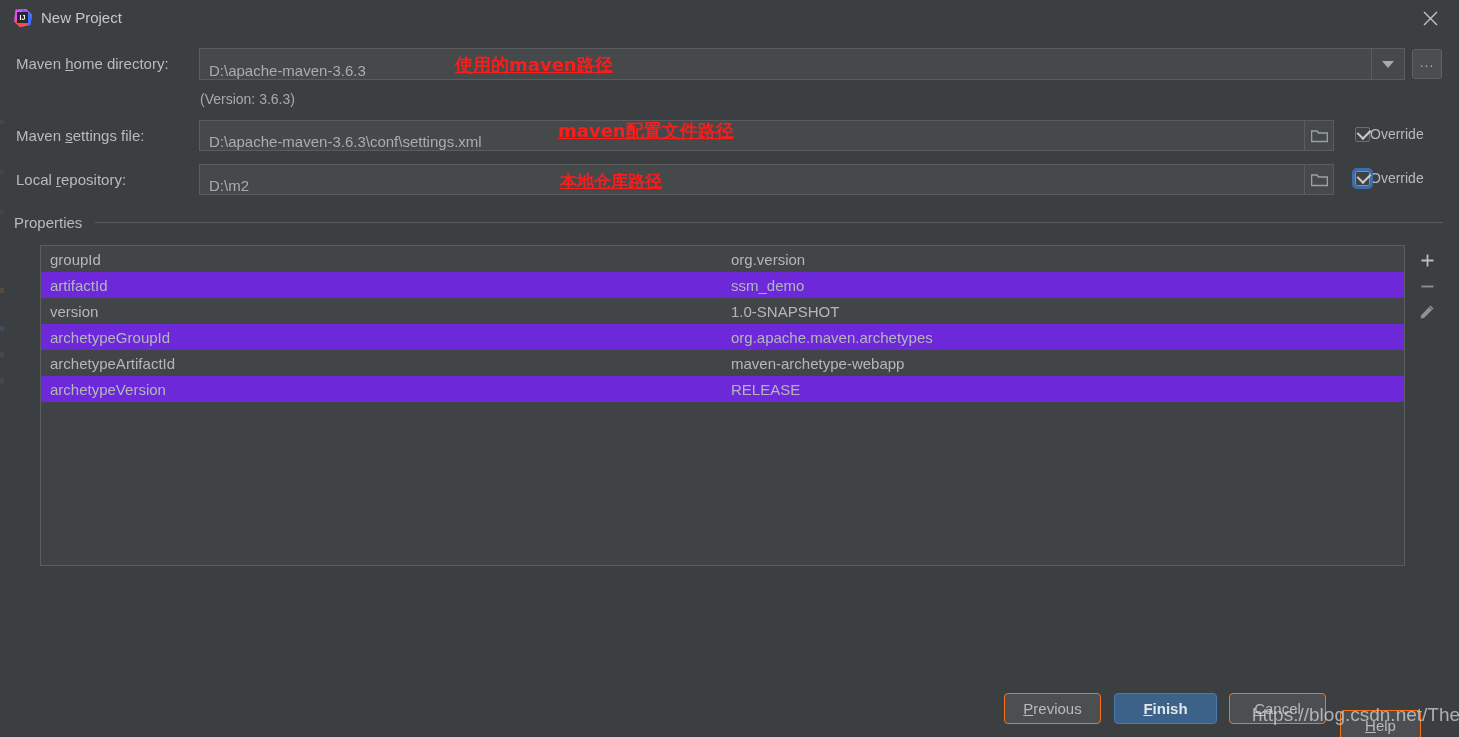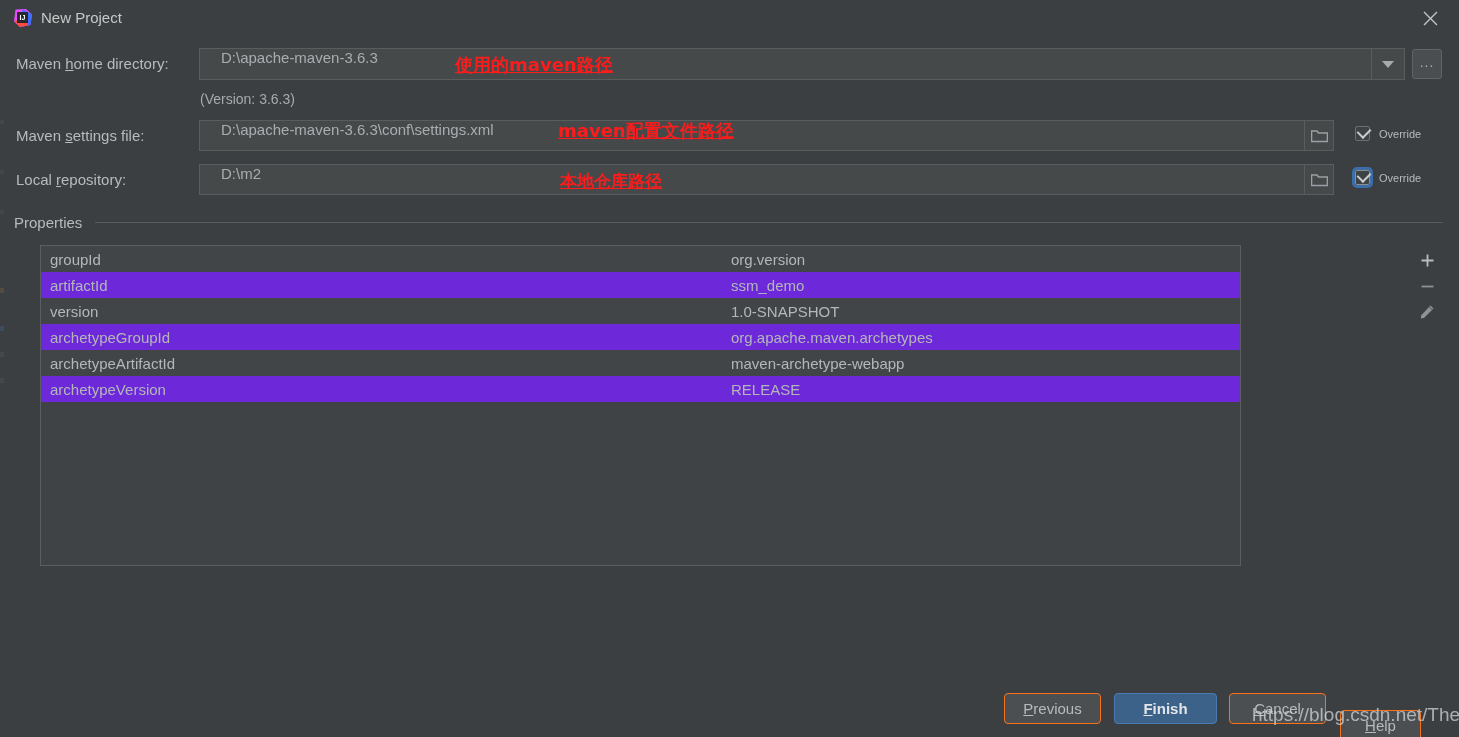--- a/index.html
+++ b/index.html
@@ -69,22 +69,22 @@
   .field-label u { text-decoration: underline; }
 
   .textfield {
     position: absolute;
     background: #45494a;
     border: 1px solid #5a5d5e;
     box-sizing: border-box;
     font-size: 15px;
     color: #a9adb0;
     display: flex;
-    align-items: flex-start;
-    padding-left: 21px;
+    align-items: flex-end;
+    padding-left: 9px;
     white-space: nowrap;
     overflow: hidden;
   }
   .textfield.with-btn {
     border-right: none;
   }
 
   .combo-arrow {
     position: absolute;
     background: #45494a;
@@ -164,22 +164,21 @@
   }
   .cb-check {
     position: absolute;
     left: 2px; top: 0px;
     width: 10px; height: 7px;
     border-left: 2px solid #c9cccd;
     border-bottom: 2px solid #c9cccd;
     transform: rotate(-45deg);
   }
   .cb-label {
-    margin-left: 9px;
-    font-size: 11px;
+    font-size: 14px;
     color: #b7bbbd;
     white-space: nowrap;
   }
 
   
   .group-title {
     position: absolute;
     font-size: 15px;
     color: #b7bbbd;
     background: #3c3f41;
@@ -357,21 +356,21 @@
       <span class="cb-check"></span>
     </span>
     <span class="cb-label">Override</span>
   </div>
 
   <div class="annotation" style="left:560px; top:170px; font-size:17px;">本地仓库路径</div>
 
   <div class="group-title" style="left:14px; top:214px; z-index:2;">Properties</div>
   <div class="group-line" style="left:95px; top:222px; width:1348px;"></div>
 
-  <div class="table-wrap" style="left:40px; top:245px; width:1201px; height:321px;">
+  <div class="table-wrap" style="left:40px; top:245px; width:1365px; height:321px;">
     <div id="prop-rows">
         <div class="prop-row odd">
           <div class="prop-key">groupId</div>
           <div class="prop-val">org.version</div>
         </div>
         <div class="prop-row even">
           <div class="prop-key">artifactId</div>
           <div class="prop-val">ssm_demo</div>
         </div>
         <div class="prop-row odd">

